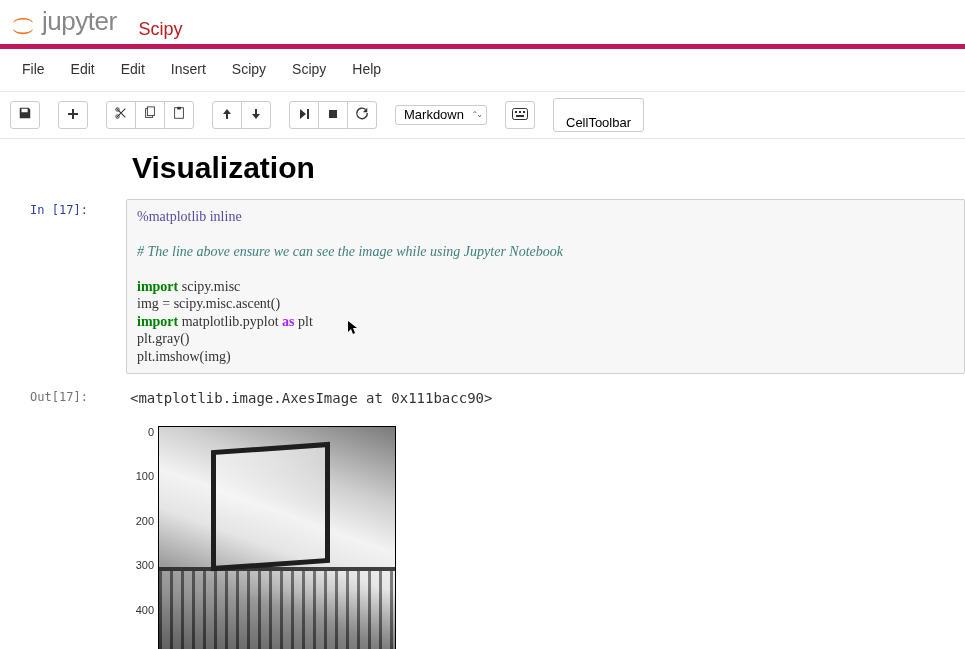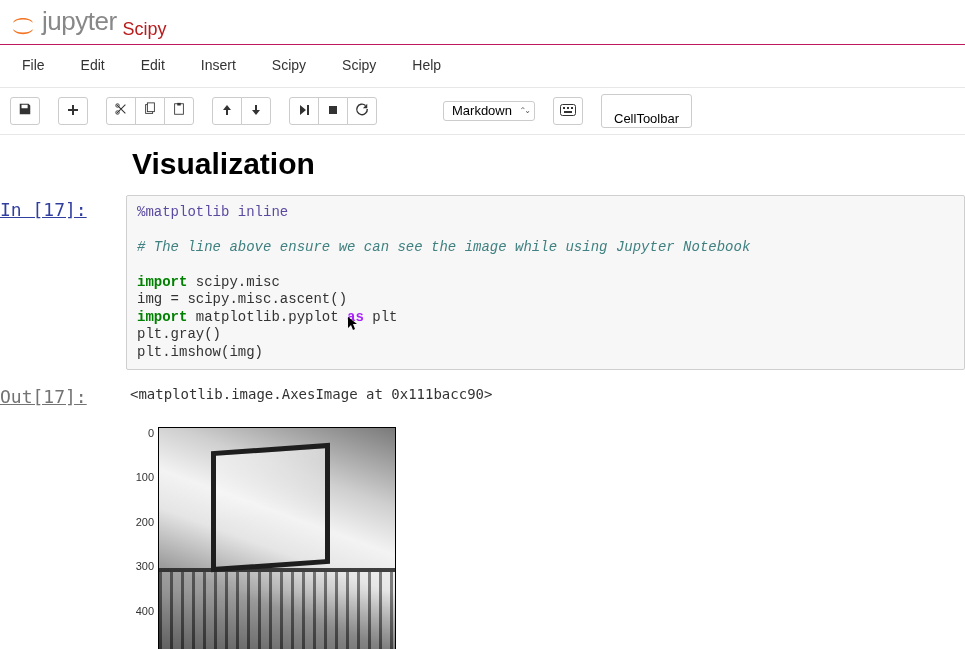--- a/index.html
+++ b/index.html
@@ -9,22 +9,22 @@
       color: #333;
       background: #fff;
       width: 965px;
       overflow: hidden;
     }
     
     .header {
       padding: 6px 10px 4px 10px;
       display: flex;
       align-items: baseline;
-      gap: 2px;
-      border-bottom: 1px solid #be185d;
+      gap: 18px;
+      border-bottom: 5px solid #be185d;
     }
     .logo {
       display: flex;
       align-items: center;
       gap: 6px;
     }
     .logo-mark {
       width: 26px; height: 26px;
       position: relative;
       top: 4px;
@@ -43,21 +43,21 @@
     }
     .checkpoint {
       font-size: 13px;
       color: #777;
     }
     
     .menubar {
       padding: 4px 10px 6px 10px;
       border-bottom: 1px solid #e7e7e7;
       display: flex;
-      gap: 12px;
+      gap: 2px;
     }
     .menu-item {
       padding: 8px 12px;
       font-size: 14px;
       color: #333;
       cursor: pointer;
     }
     
     .toolbar {
       padding: 6px 10px;
@@ -90,21 +90,20 @@
     .cell-type {
       height: 20px;
       border: 1px solid #ccc;
       border-radius: 3px;
       background: #fff;
       padding: 0 22px 0 8px;
       font-size: 13px;
       appearance: none;
       cursor: pointer;
       position: relative;
-      margin-left: 48px;
     }
     .select-wrap {
       position: relative;
       display: inline-block;
     }
     .select-wrap::after {
       content: "⌃⌄";
       position: absolute;
       right: 6px;
       top: 50%;
@@ -137,36 +136,35 @@
       font-size: 30px;
       font-weight: 700;
       color: #000;
     }
     .code-cell {
       display: flex;
       padding: 6px 0 6px 0;
     }
     .prompt {
       width: 126px;
-      text-align: left;
+      text-align: center;
       padding: 4px 8px 0 0;
       font-family: "Menlo", "Monaco", monospace;
-      font-size: 18px;
+      font-size: 12px;
       flex-shrink: 0;
-      text-decoration: underline;
     }
     .prompt-in { color: #303f9f; }
     .prompt-out { color: #737373; }
     .input-area {
       flex: 1;
       background: #f7f7f7;
       border: 1px solid #cfcfcf;
       border-radius: 2px;
       padding: 8px 10px;
-      font-family: Liberation Mono, monospace;
+      font-family: Liberation Serif, serif;
       font-size: 14px;
       line-height: 1.25;
       white-space: pre;
       overflow: hidden;
     }
     .cm-magic { color: #5b4aa0; }
     .cm-comment { color: #408080; font-style: italic; }
     .cm-keyword { color: #008000; font-weight: bold; }
     .cm-as { color: #aa22ff; font-weight: bold; }
     .output-area {

